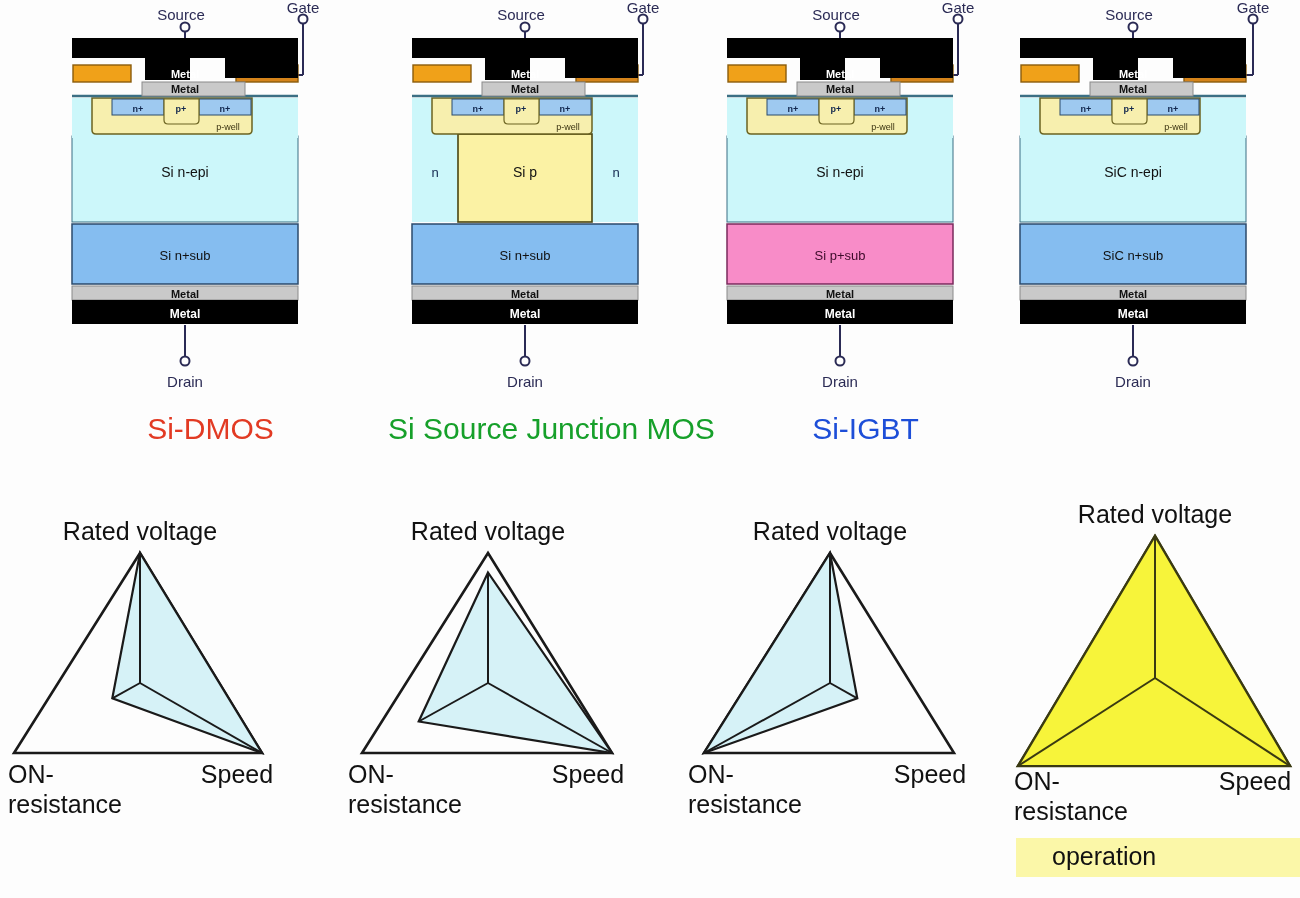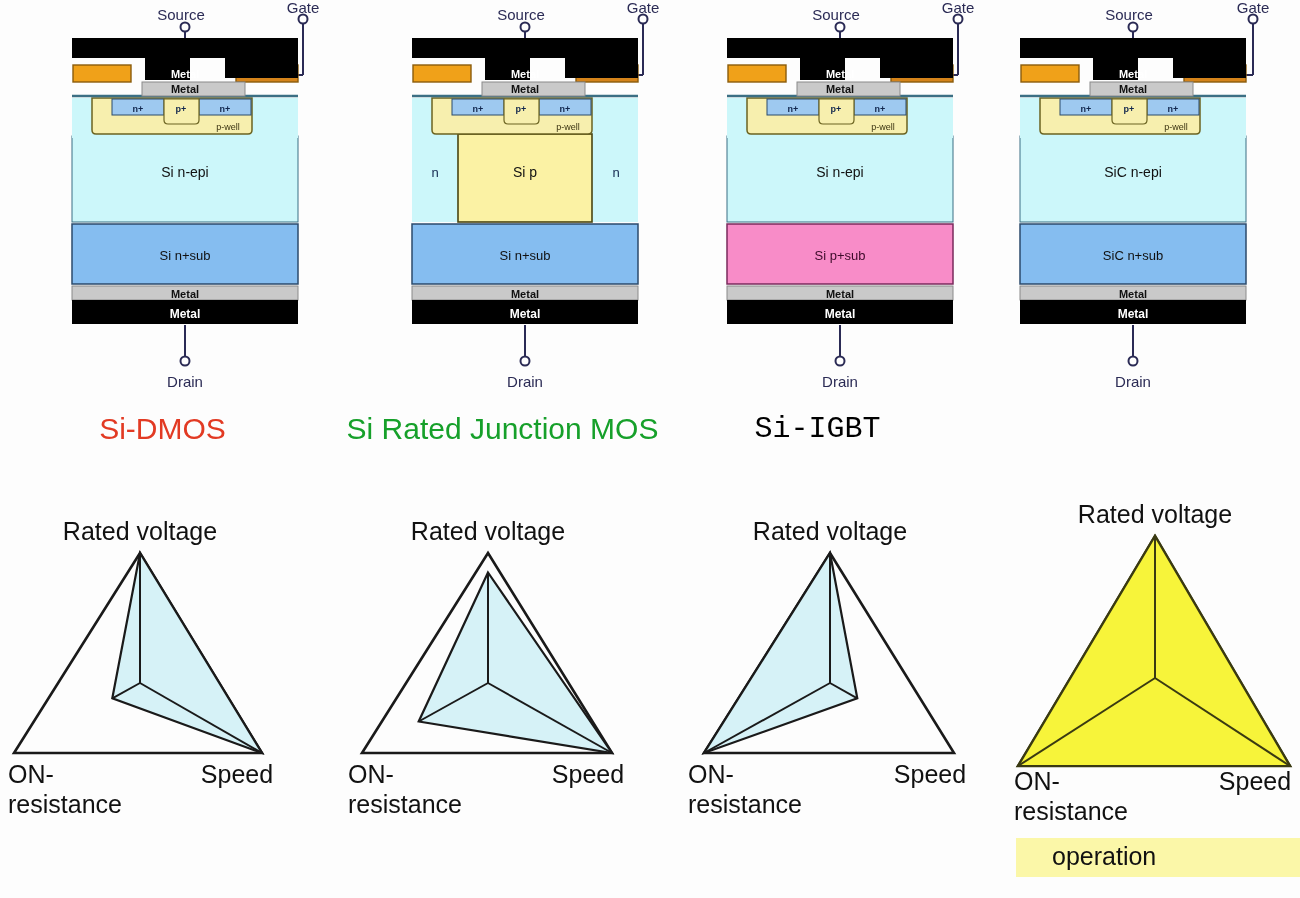--- a/index.html
+++ b/index.html
@@ -18,20 +18,21 @@
 
   .dev-title{
     position:absolute;
     top:412px;
     width:100%;
     text-align:center;
     font-size:30px;
     font-family:"Liberation Sans", sans-serif;
     letter-spacing:0px;
     white-space:nowrap;
+    margin-left:48px;
   }
 
   
   .radar-col{position:absolute;top:495px;width:325px;height:403px;}
   .radar-svg{display:block;}
 
   .hot-note{
     position:absolute;
     left:1016px;
     top:838px;
@@ -146,21 +147,21 @@
       <text x="95" y="177" font-size="13" fill="#11264d" text-anchor="middle" font-family="'Liberation Sans',sans-serif">n</text>
       <text x="276" y="177" font-size="13" fill="#11264d" text-anchor="middle" font-family="'Liberation Sans',sans-serif">n</text>
       <text x="185" y="260" font-size="13" fill="#111" text-anchor="middle" font-family="'Liberation Sans',sans-serif">Si n+sub</text>
       <text x="185" y="298" font-size="11" fill="#111" text-anchor="middle" font-family="'Liberation Sans',sans-serif" font-weight="bold">Metal</text>
       <text x="185" y="318" font-size="12" fill="#fff" text-anchor="middle" font-family="'Liberation Sans',sans-serif" font-weight="bold">Metal</text>
 
       <text x="181" y="20" font-size="15" fill="#2b2b55" text-anchor="middle" font-family="'Liberation Sans',sans-serif">Source</text>
       <text x="303" y="13" font-size="15" fill="#2b2b55" text-anchor="middle" font-family="'Liberation Sans',sans-serif">Gate</text>
       <text x="185" y="387" font-size="15" fill="#2b2b55" text-anchor="middle" font-family="'Liberation Sans',sans-serif">Drain</text>
     </svg>
-    <div class="dev-title" style="color:#16a02a;">Si Rated Junction MOS</div>
+    <div class="dev-title" style="color:#16a02a;">Si Source Junction MOS</div>
   </div>
 
   <div class="device-col" style="left:655px;">
     <svg class="dev-svg" width="325" height="400" viewBox="0 0 325 400">
       <g stroke="#2b2b55" stroke-width="2" fill="none">
         <line x1="185" y1="30" x2="185" y2="75"></line>
         <line x1="303" y1="22" x2="303" y2="75"></line>
         <line x1="303" y1="75" x2="256" y2="75"></line>
         <line x1="185" y1="325" x2="185" y2="358"></line>
       </g>
@@ -196,21 +197,21 @@
       <text x="228" y="130" font-size="9" fill="#3a3310" text-anchor="middle" font-family="'Liberation Sans',sans-serif">p-well</text>
       <text x="185" y="177" font-size="14" fill="#111" text-anchor="middle" font-family="'Liberation Sans',sans-serif">Si n-epi</text>
       <text x="185" y="260" font-size="13" fill="#3d0b2a" text-anchor="middle" font-family="'Liberation Sans',sans-serif">Si p+sub</text>
       <text x="185" y="298" font-size="11" fill="#111" text-anchor="middle" font-family="'Liberation Sans',sans-serif" font-weight="bold">Metal</text>
       <text x="185" y="318" font-size="12" fill="#fff" text-anchor="middle" font-family="'Liberation Sans',sans-serif" font-weight="bold">Metal</text>
 
       <text x="181" y="20" font-size="15" fill="#2b2b55" text-anchor="middle" font-family="'Liberation Sans',sans-serif">Source</text>
       <text x="303" y="13" font-size="15" fill="#2b2b55" text-anchor="middle" font-family="'Liberation Sans',sans-serif">Gate</text>
       <text x="185" y="387" font-size="15" fill="#2b2b55" text-anchor="middle" font-family="'Liberation Sans',sans-serif">Drain</text>
     </svg>
-    <div class="dev-title" style="color:#000000;font-family:Liberation Mono, monospace;">Si-IGBT</div>
+    <div class="dev-title" style="color:#1d4ed8;">Si-IGBT</div>
   </div>
 
   <div class="device-col" style="left:965px;">
     <svg class="dev-svg" width="325" height="400" viewBox="0 0 325 400">
       <g stroke="#2b2b55" stroke-width="2" fill="none">
         <line x1="168" y1="30" x2="168" y2="75"></line>
         <line x1="288" y1="22" x2="288" y2="75"></line>
         <line x1="288" y1="75" x2="243" y2="75"></line>
         <line x1="168" y1="325" x2="168" y2="358"></line>
       </g>

